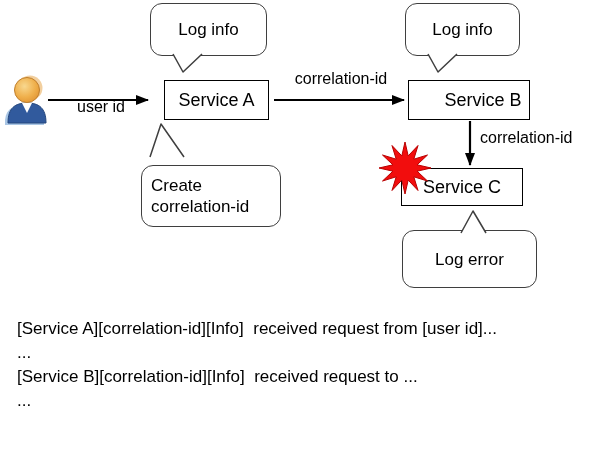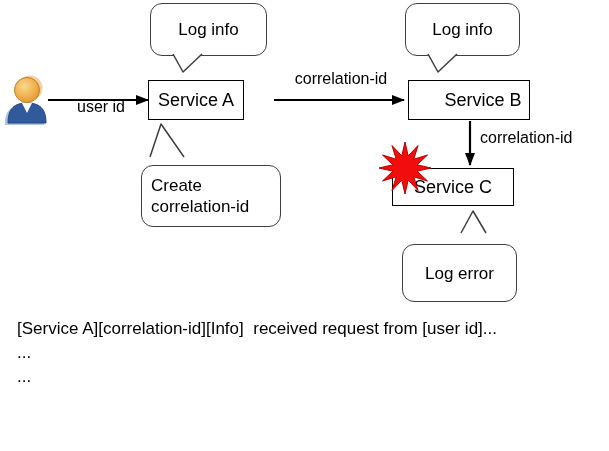--- a/index.html
+++ b/index.html
@@ -54,54 +54,55 @@
       <path d="M8,123 C8,108 15,103 27,103 C39,103 46,108 46,123 Z" fill="#315A9D" stroke="#24467C" stroke-width="1"></path>
       <polygon points="22,103 32,103 27,113" fill="#ffffff"></polygon>
       <circle cx="27" cy="90" r="12.5" fill="url(#headG)" stroke="#C07F2C" stroke-width="1"></circle>
     </g>
 
     <line x1="48" y1="100" x2="148" y2="100" stroke="#000" stroke-width="2.2" marker-end="url(#ah)"></line>
     <line x1="274" y1="100" x2="404" y2="100" stroke="#000" stroke-width="2.2" marker-end="url(#ah)"></line>
     <line x1="470" y1="121" x2="470" y2="165" stroke="#000" stroke-width="2.2" marker-end="url(#ah)"></line>
   </svg>
 
-  <div class="node" style="left:148px; top:80px; width:96px; height:40px;">
+  <div class="node" style="left:164px; top:80px; width:105px; height:40px;">
     <span>Service A</span>
   </div>
   <div class="node" style="left:408px; top:80px; width:122px; height:40px;padding-left:28px;">
     <span>Service B</span>
   </div>
-  <div class="node" style="left:392px; top:168px; width:122px; height:38px;">
+  <div class="node" style="left:401px; top:168px; width:122px; height:38px;">
     <span>Service C</span>
   </div>
 
   <div class="callout" style="left:150px; top:3px; width:117px; height:53px;">
     <span>Log info</span>
   </div>
   <div class="callout" style="left:405px; top:3px; width:115px; height:53px;">
     <span>Log info</span>
   </div>
   <div class="callout" style="left:122px; top:165px; width:140px; height:62px;margin-left:19px;">
     <span class="wrap-narrow">Create correlation-id</span>
   </div>
-  <div class="callout" style="left:402px; top:244px; width:115px; height:58px;">
+  <div class="callout" style="left:402px; top:230px; width:135px; height:58px;">
     <span>Log error</span>
   </div>
 
   <div class="edge-label centered" style="left:56px; top:70px; width:90px;margin-top:28px;">user id</div>
   <div class="edge-label centered" style="left:276px; top:70px; width:130px;">correlation-id</div>
   <div class="edge-label" style="left:480px; top:129px;">correlation-id</div>
 
   <svg id="top-layer" class="layer" viewBox="0 0 609 451">
     <path d="M173,54 L183,72 L202,54" fill="#fff" stroke="#3F3F3F" stroke-width="1.5" stroke-linejoin="round"></path>
     <path d="M428,54 L438,72 L457,54" fill="#fff" stroke="#3F3F3F" stroke-width="1.5" stroke-linejoin="round"></path>
     <path d="M150,157 L161,124 L184,157" fill="#fff" stroke="#3F3F3F" stroke-width="1.5" stroke-linejoin="round"></path>
     <path d="M461,233 L473,211 L486,233" fill="#fff" stroke="#3F3F3F" stroke-width="1.5" stroke-linejoin="round"></path>
     <polygon points="405,142 408.2,155.9 418,145.5 413.8,159.2 427.5,155 417.1,164.8 431,168 417.1,171.2 427.5,181 413.8,176.8 418,190.5 408.2,180.1 405,194 401.8,180.1 392,190.5 396.2,176.8 382.5,181 392.9,171.2 379,168 392.9,164.8 382.5,155 396.2,159.2 392,145.5 401.8,155.9" fill="#F20D0D" stroke="#B80000" stroke-width="1"></polygon>
   </svg>
 
   <div class="log-block">
     <div class="log-line">[Service A][correlation-id][Info]  received request from [user id]...</div>
     <div class="log-line">...</div>
+    <div class="log-line">[Service B][correlation-id][Info]  received request to ...</div>
     <div class="log-line">...</div>
   </div>
 
 </div>
 
 </body></html>

